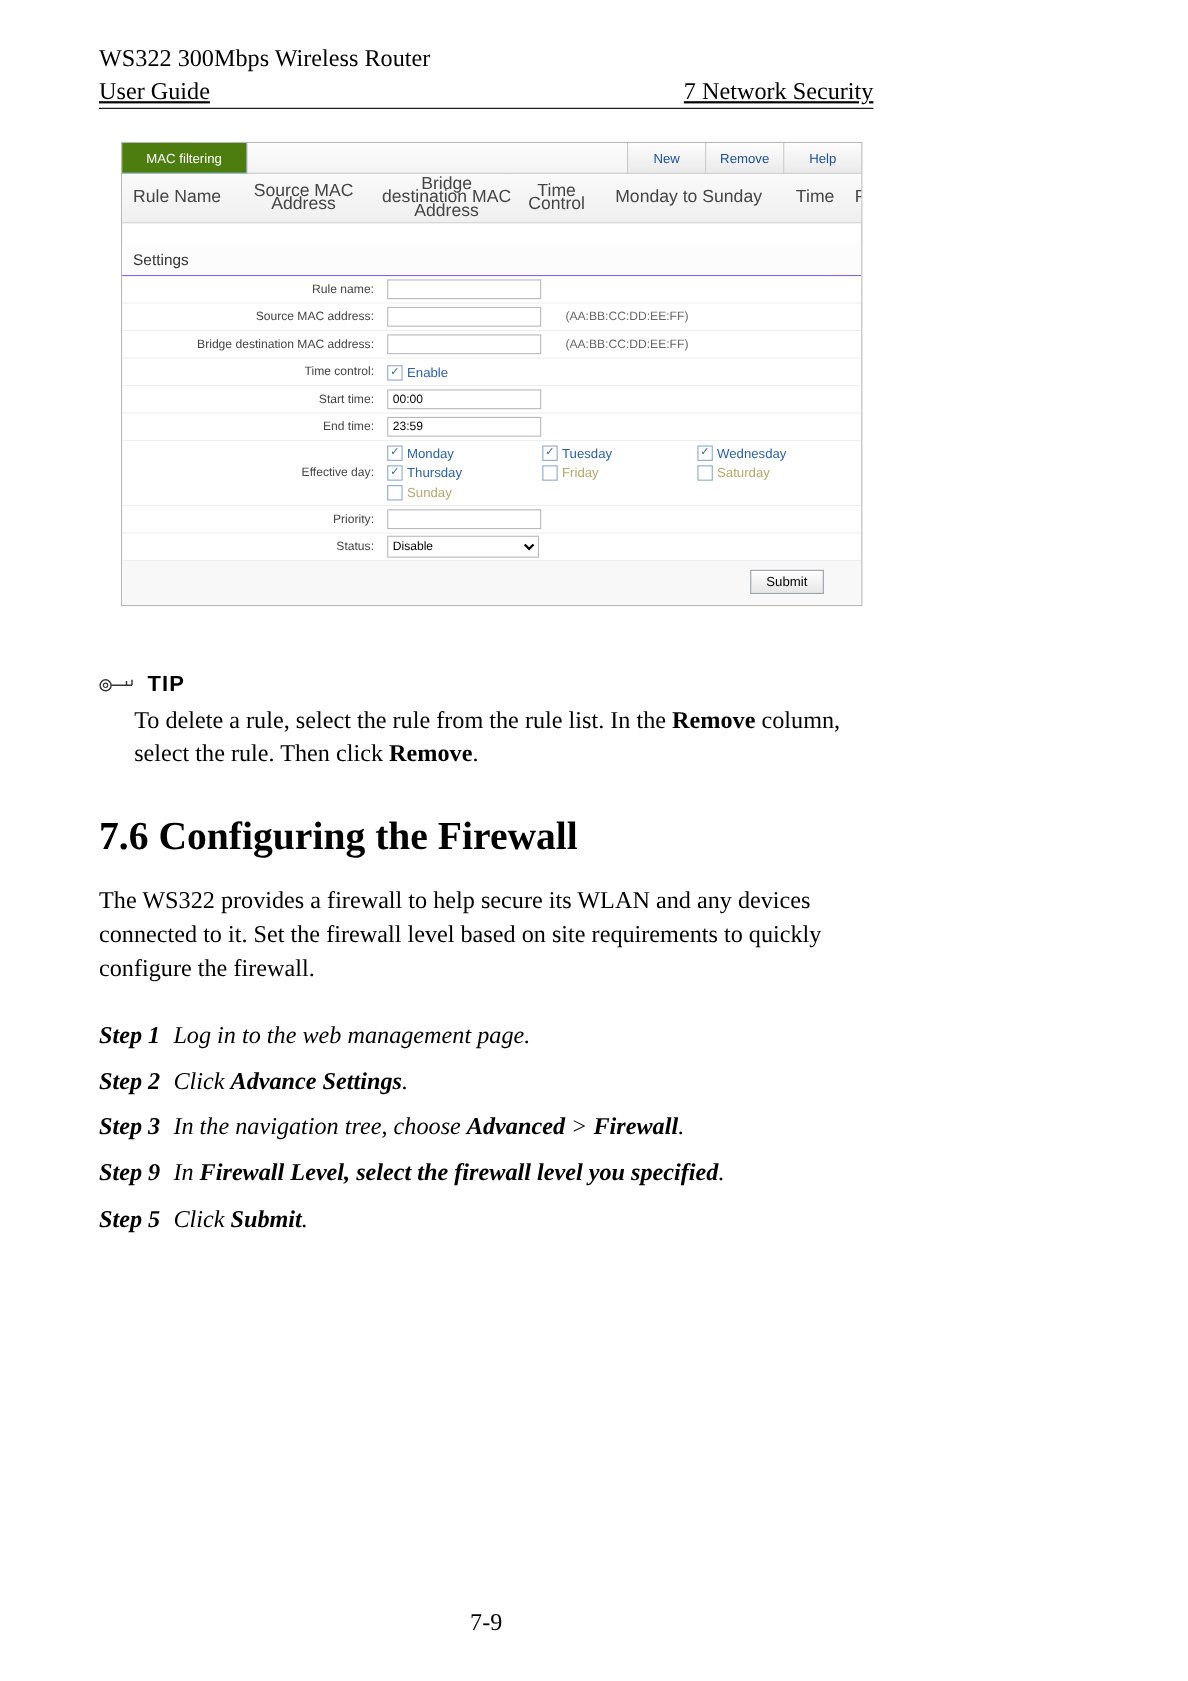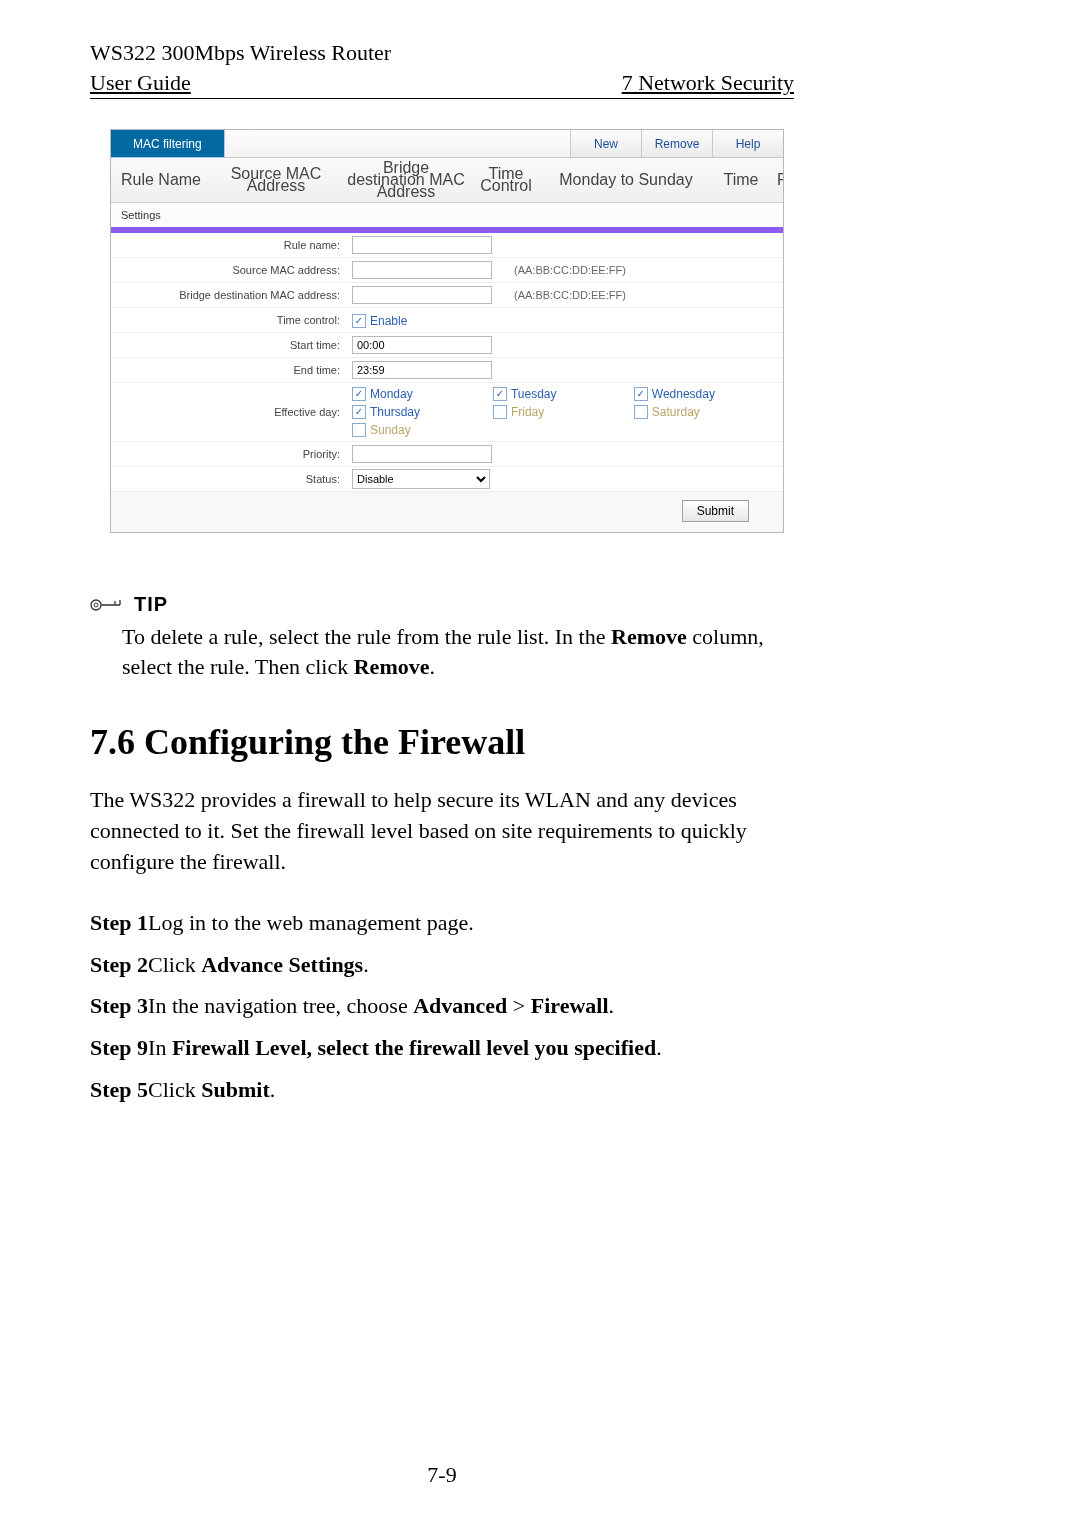--- a/index.html
+++ b/index.html
@@ -40,21 +40,21 @@
     color: #333;
     background: #fff;
     overflow: hidden;
   }
   .rs-tabrow {
     display: flex;
     align-items: stretch;
     height: 28px;
   }
   .rs-tab {
-    background: #0369a1;
+    background: #4d7c0f;
     color: #fff;
     padding: 0 22px;
     line-height: 28px;
     border-right: 1px solid #a9c9ef;
     border-bottom: 1px solid #a9c9ef;
     font-size: 12px;
   }
   .rs-tabgap {
     flex: 1 1 auto;
     border-bottom: 1px solid #c8c8c8;
@@ -79,24 +79,25 @@
     color: #444;
   }
   .rs-headrow > div {
     padding: 4px 6px;
     text-align: center;
     font-size: 16px;
     line-height: 12px;
   }
   .rs-section {
     padding: 6px 10px;
-    font-size: 11px;
+    font-size: 14px;
     color: #333;
-    border-bottom: 6px solid #8b5cf6;
+    border-bottom: 1px solid #8b5cf6;
     background: #fcfcfc;
+    margin-top: 19px;
   }
   .rs-form {
     width: 100%;
   }
   .rs-row {
     display: flex;
     border-bottom: 1px solid #eee;
     min-height: 24px;
     align-items: center;
   }
@@ -180,21 +181,21 @@
     font-size:22px; line-height:1.35; margin:6px 0 0 32px;
   }
   h2.section {
     font-size:36px; font-weight:bold; margin:30px 0 22px 0;
     font-family: "Times New Roman", Times, serif;
   }
   .para {
     font-size:22px; line-height:1.4; margin-bottom:24px;
   }
   .steps { font-size:22px; line-height:1.9; }
-  .steps .st { display:flex; gap:0; }
+  .steps .st { display:flex; gap:12px;font-style:italic; }
   .steps .st .sn { font-weight:bold; white-space:nowrap; }
   .page-num {
     position:absolute; bottom:40px; left:0; right:0;
     text-align:center; font-size:22px;
   }
   b { font-weight:bold; }
 </style>
 </head>
 <body>
 

